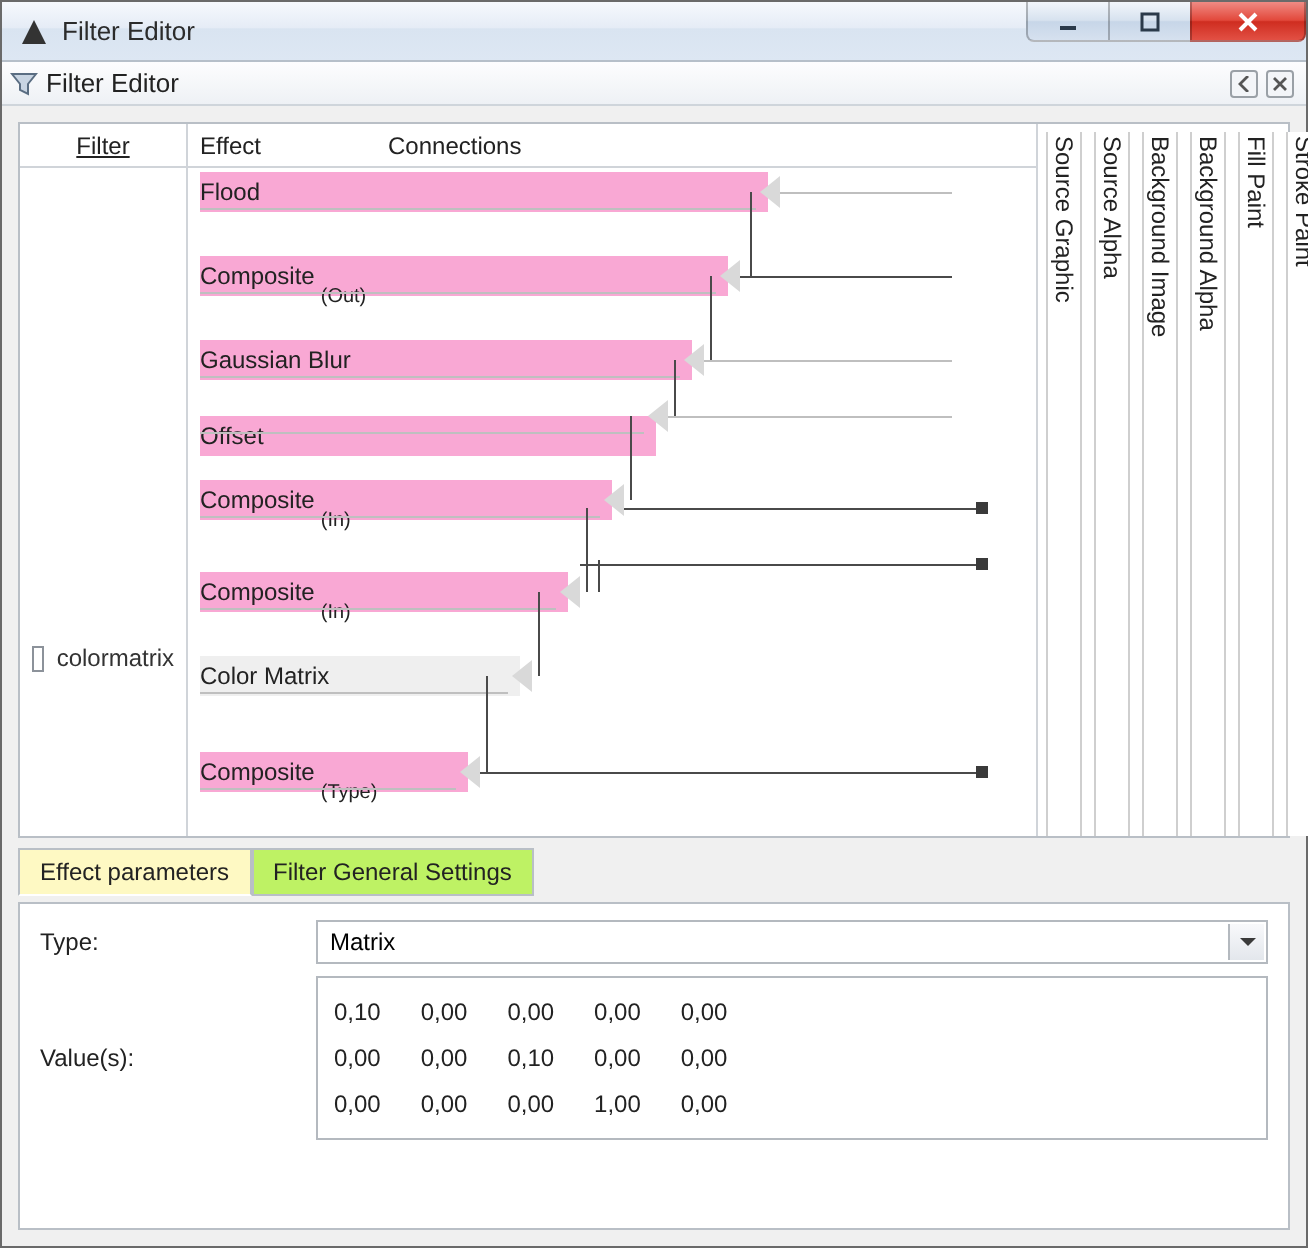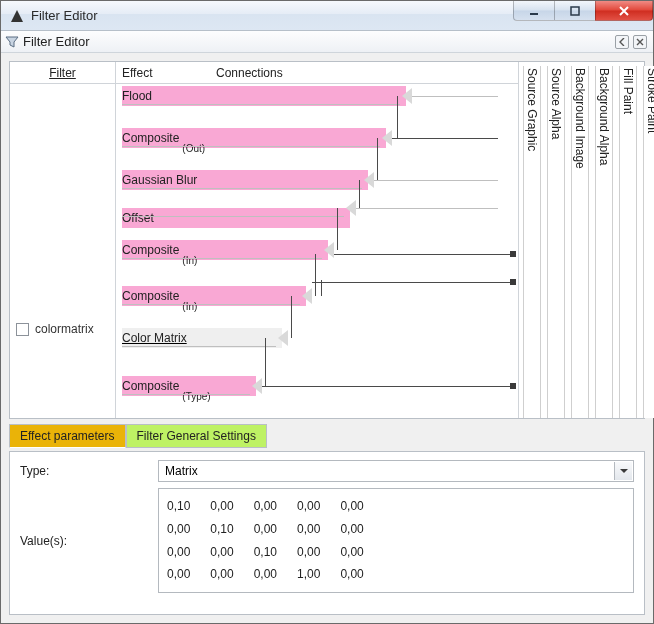--- a/index.html
+++ b/index.html
@@ -104,21 +104,21 @@
     gap:4px;
     background:#f0f0f0;
   }
   .main-panel {
     border:1px solid #b9bfc6;
     background:#fff;
     display:flex;
     height: 358px;
   }
   .filter-col {
-    width:106px;
+    width:84px;
     border-right:1px solid #d0d4d9;
     display:flex;flex-direction:column;
   }
   .filter-col .hdr {
     height:22px;
     border-bottom:1px solid #d0d4d9;
     display:flex;align-items:center;justify-content:center;
     text-decoration: underline;
     color:#222;
   }
@@ -160,21 +160,20 @@
   .effect-label-wrap {
     position:absolute;
     left:6px;
     height:20px;
     display:flex;align-items:center;
     background:#f9a8d4;
     padding-right:6px;
   }
   .effect-label-wrap.sel {
     background:#efefef;
-    text-decoration:underline;
   }
   .effect-label-wrap .lbl {
     color:#222;
   }
   .effect-label-wrap .sub {
     color:#222;
     font-size:10px;
     margin-left:3px;
     margin-top:20px;
   }
@@ -228,21 +227,21 @@
   }
   .tab {
     padding:4px 10px;
     border:1px solid #b9bfc6;
     background:#bef264;
     color:#222;
     position:relative;
     top:1px;
   }
   .tab.active {
-    background:#eab308;
+    background:#fef9c3;
     border-bottom:1px solid #fff;
     z-index:2;
   }
 
   .params {
     border:1px solid #b9bfc6;
     background:#fff;
     flex:1;
     padding:8px 10px;
     display:grid;
@@ -455,27 +454,20 @@
       <div class="matrix">
         <div class="row">
           <span>0,10</span>
           <span>0,00</span>
           <span>0,00</span>
           <span>0,00</span>
           <span>0,00</span>
         </div>
         <div class="row">
           <span>0,00</span>
-          <span>0,10</span>
-          <span>0,00</span>
-          <span>0,00</span>
-          <span>0,00</span>
-        </div>
-        <div class="row">
-          <span>0,00</span>
           <span>0,00</span>
           <span>0,10</span>
           <span>0,00</span>
           <span>0,00</span>
         </div>
         <div class="row">
           <span>0,00</span>
           <span>0,00</span>
           <span>0,00</span>
           <span>1,00</span>

